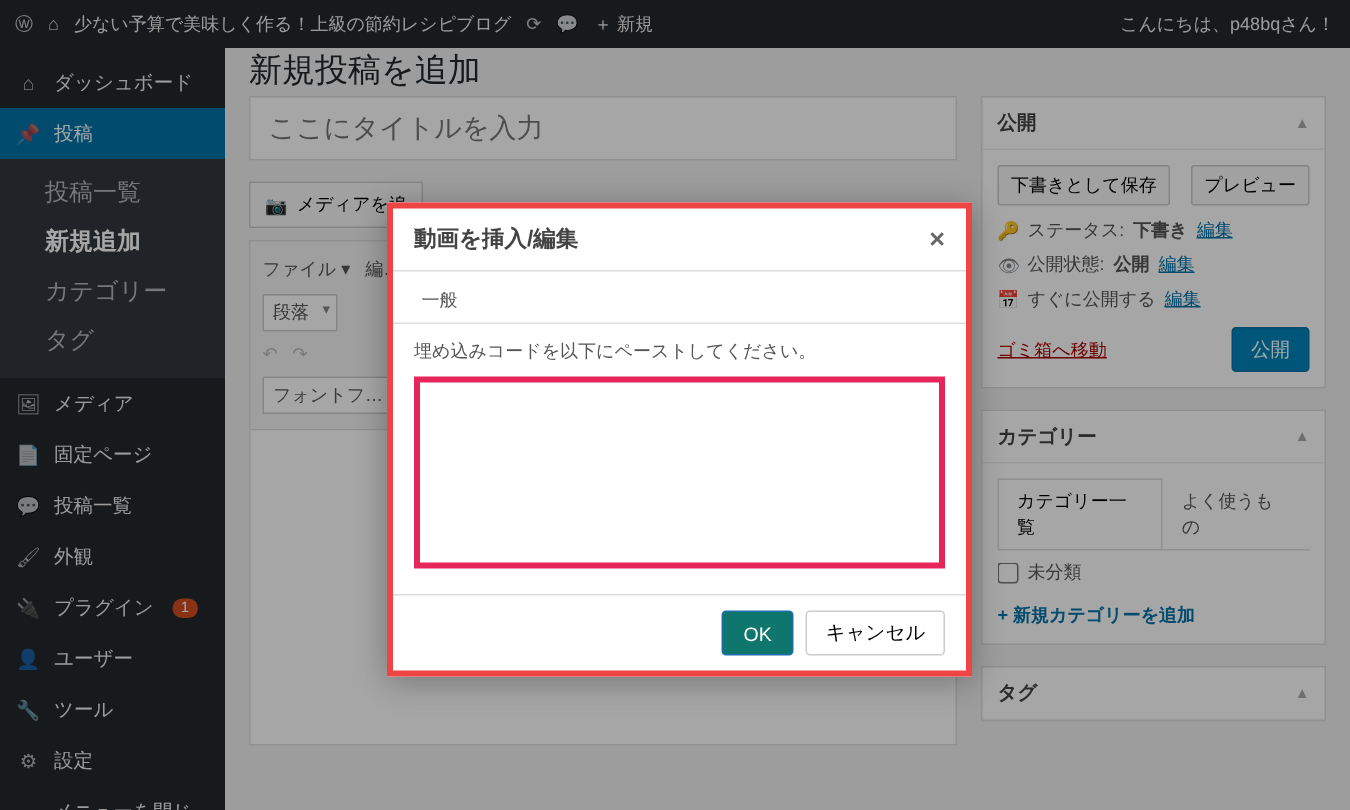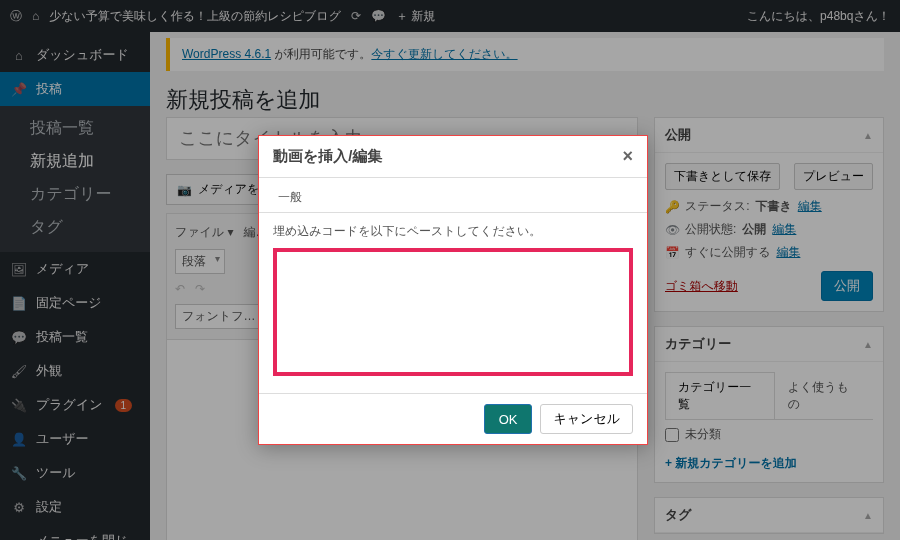--- a/index.html
+++ b/index.html
@@ -8,21 +8,21 @@
 .topbar .left { flex: 1; display: flex; align-items: center; gap: 10px; overflow: hidden; white-space: nowrap; }
 .topbar .right { color: #eee; }
 .topbar .icn { opacity: .8; }
 .layout { display: flex; height: calc(100% - 32px); }
 .sidebar { width: 150px; background: #23282d; color: #eee; padding-top: 6px; font-size: 13px; }
 .sidebar .item { display: flex; align-items: center; gap: 8px; padding: 8px 10px; color: #eee; cursor: pointer; }
 .sidebar .item .mi { width: 18px; text-align: center; opacity: .7; }
 .sidebar .item.active { background: #0073aa; color: #fff; }
 .sidebar .sub { background: #32373c; padding: 6px 0 8px 0; }
 .sidebar .sub .sitem { padding: 6px 10px 6px 30px; color: #b4b9be; font-size: 16px; cursor: pointer; }
-.sidebar .sub .sitem.cur { color: #fff; font-weight: 400; }
+.sidebar .sub .sitem.cur { color: #fff; font-weight: 700; }
 .sidebar .badge { background: #d54e21; color: #fff; border-radius: 9px; font-size: 10px; padding: 1px 6px; margin-left: 4px; }
 .main { flex: 1; padding: 0 16px 16px 16px; overflow: hidden; }
 .notice { background: #fff; border-left: 4px solid #ffb900; padding: 8px 12px; margin: 6px 0 14px 0; font-size: 12px; }
 .notice a { color: #0073aa; text-decoration: underline; }
 .h1 { font-size: 22px; font-weight: 400; color: #23282d; margin-bottom: 2px; }
 .cols { display: flex; gap: 16px; }
 .editcol { flex: 1; }
 .rightcol { width: 230px; }
 .titlein { width: 100%; padding: 10px 12px; font-size: 18px; color: #777; border: 1px solid #ddd; background: #fff; }
 .mediabtn { margin-top: 14px; background: #f7f7f7; border: 1px solid #ccc; padding: 6px 10px; font-size: 12px; display: inline-flex; align-items: center; gap: 6px; cursor: pointer; }
@@ -45,21 +45,21 @@
 .pubfoot { display: flex; justify-content: space-between; align-items: center; margin-top: 10px; }
 .tabs { display: flex; border-bottom: 1px solid #ddd; }
 .tabs .tab { padding: 6px 12px; font-size: 12px; border: 1px solid transparent; border-bottom: none; cursor: pointer; color: #555; }
 .tabs .tab.on { border-color: #ddd; background: #fff; color: #000; }
 .chk { display: flex; align-items: center; gap: 6px; margin: 6px 0; }
 .chk input { width: 14px; height: 14px; }
 .addcat { color: #0073aa; font-weight: 600; cursor: pointer; margin-top: 6px; display: inline-block; }
 
 
 .overlay-dim { position: absolute; inset: 0; background: rgba(0,0,0,0.35); }
-.modal { position: absolute; left: 258px; top: 135px; width: 390px; background: #fff; border: 1px solid #ef4444; box-shadow: 0 3px 20px rgba(0,0,0,0.3); }
+.modal { position: absolute; left: 258px; top: 135px; width: 390px; background: #fff; border: 4px solid #ef4444; box-shadow: 0 3px 20px rgba(0,0,0,0.3); }
 .modal .mtitle { padding: 10px 14px; font-size: 15px; font-weight: 600; border-bottom: 1px solid #ddd; display: flex; justify-content: space-between; align-items: center; }
 .modal .close { font-size: 18px; color: #666; cursor: pointer; }
 .modal .mtabs { display: flex; border-bottom: 1px solid #ddd; padding-left: 6px; }
 .modal .mtab { padding: 6px 12px; font-size: 12px; border: 1px solid transparent; border-bottom: none; margin-top: 4px; cursor: pointer; color: #555; }
 .modal .mtab.on { border-color: #ddd; background: #fff; position: relative; top: 1px; color: #000; }
 .modal .mbody2 { padding: 10px 14px 14px 14px; }
 .modal .hint { font-size: 12px; color: #555; margin-bottom: 8px; }
 .embedbox { width: 100%; height: 128px; border: 4px solid #e6265b; background: #fff; resize: none; outline: none; padding: 6px; font-size: 12px; }
 .modal .mfoot { padding: 10px 14px; border-top: 1px solid #ddd; display: flex; justify-content: flex-end; gap: 8px; }
 .okbtn { background: #0f766e; color: #fff; border: 1px solid #1f6fae; padding: 5px 14px; font-size: 13px; border-radius: 3px; cursor: pointer; }
@@ -129,23 +129,20 @@
         <span class="mi">⚙</span>
         <span>設定</span>
       </div>
     <div class="item">
         <span class="mi">◀</span>
         <span>メニューを閉じる</span>
       </div>
   </div>
 
   <div class="main">
-    <div class="notice">
-      <a class="lnk">WordPress 4.6.1</a><span> が利用可能です。</span><a class="lnk">今すぐ更新してください。</a>
-    </div>
     <div class="h1">新規投稿を追加</div>
 
     <div class="cols">
       <div class="editcol">
         <input class="titlein" placeholder="ここにタイトルを入力" style="">
         <button class="mediabtn">
             <span>📷</span>
             <span>メディアを追</span>
           </button>
         <div class="edtoolbar">

